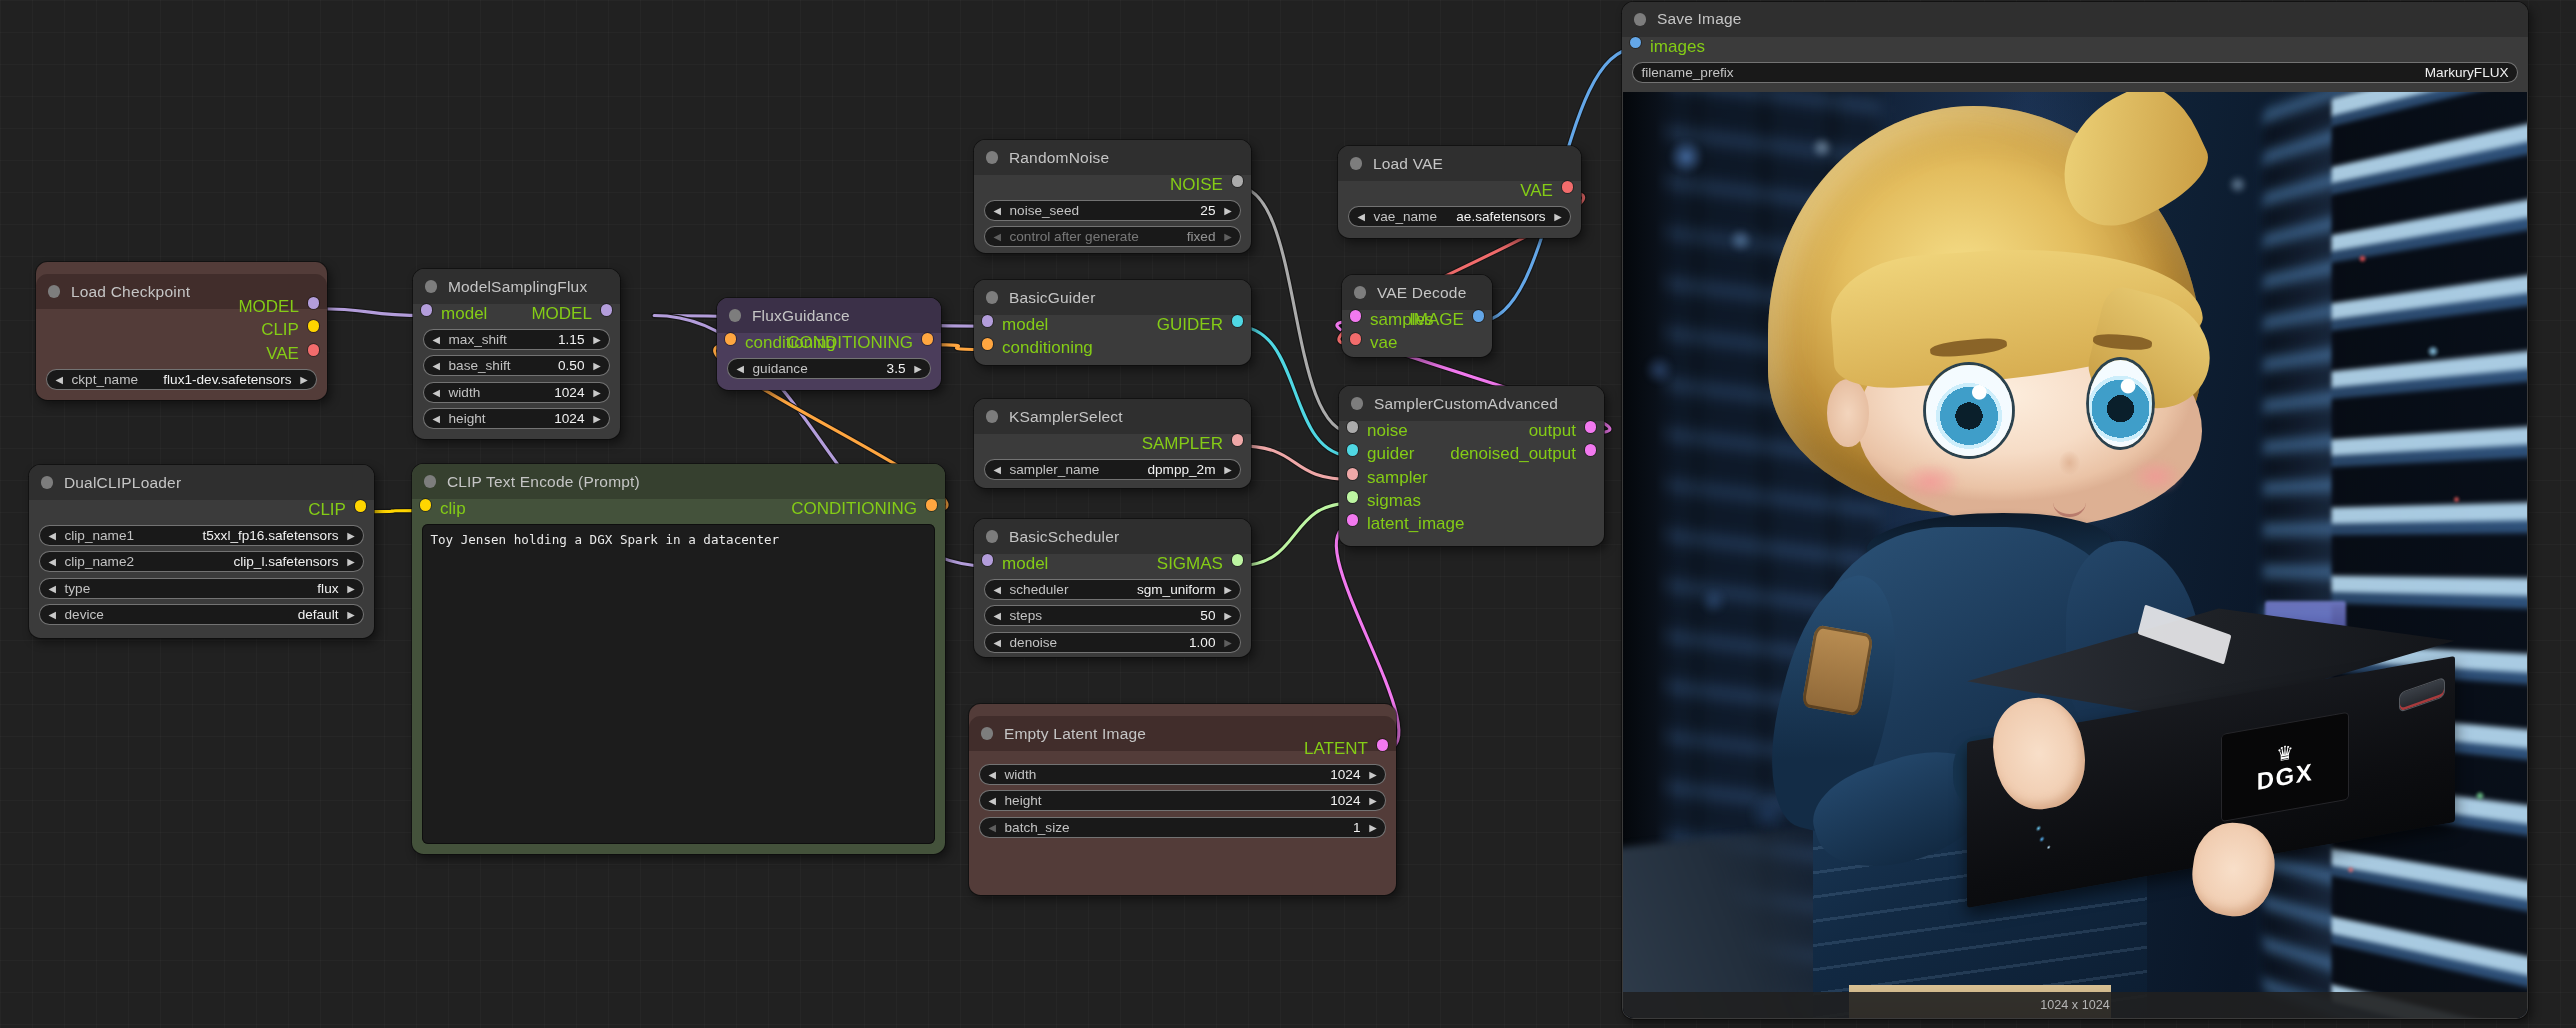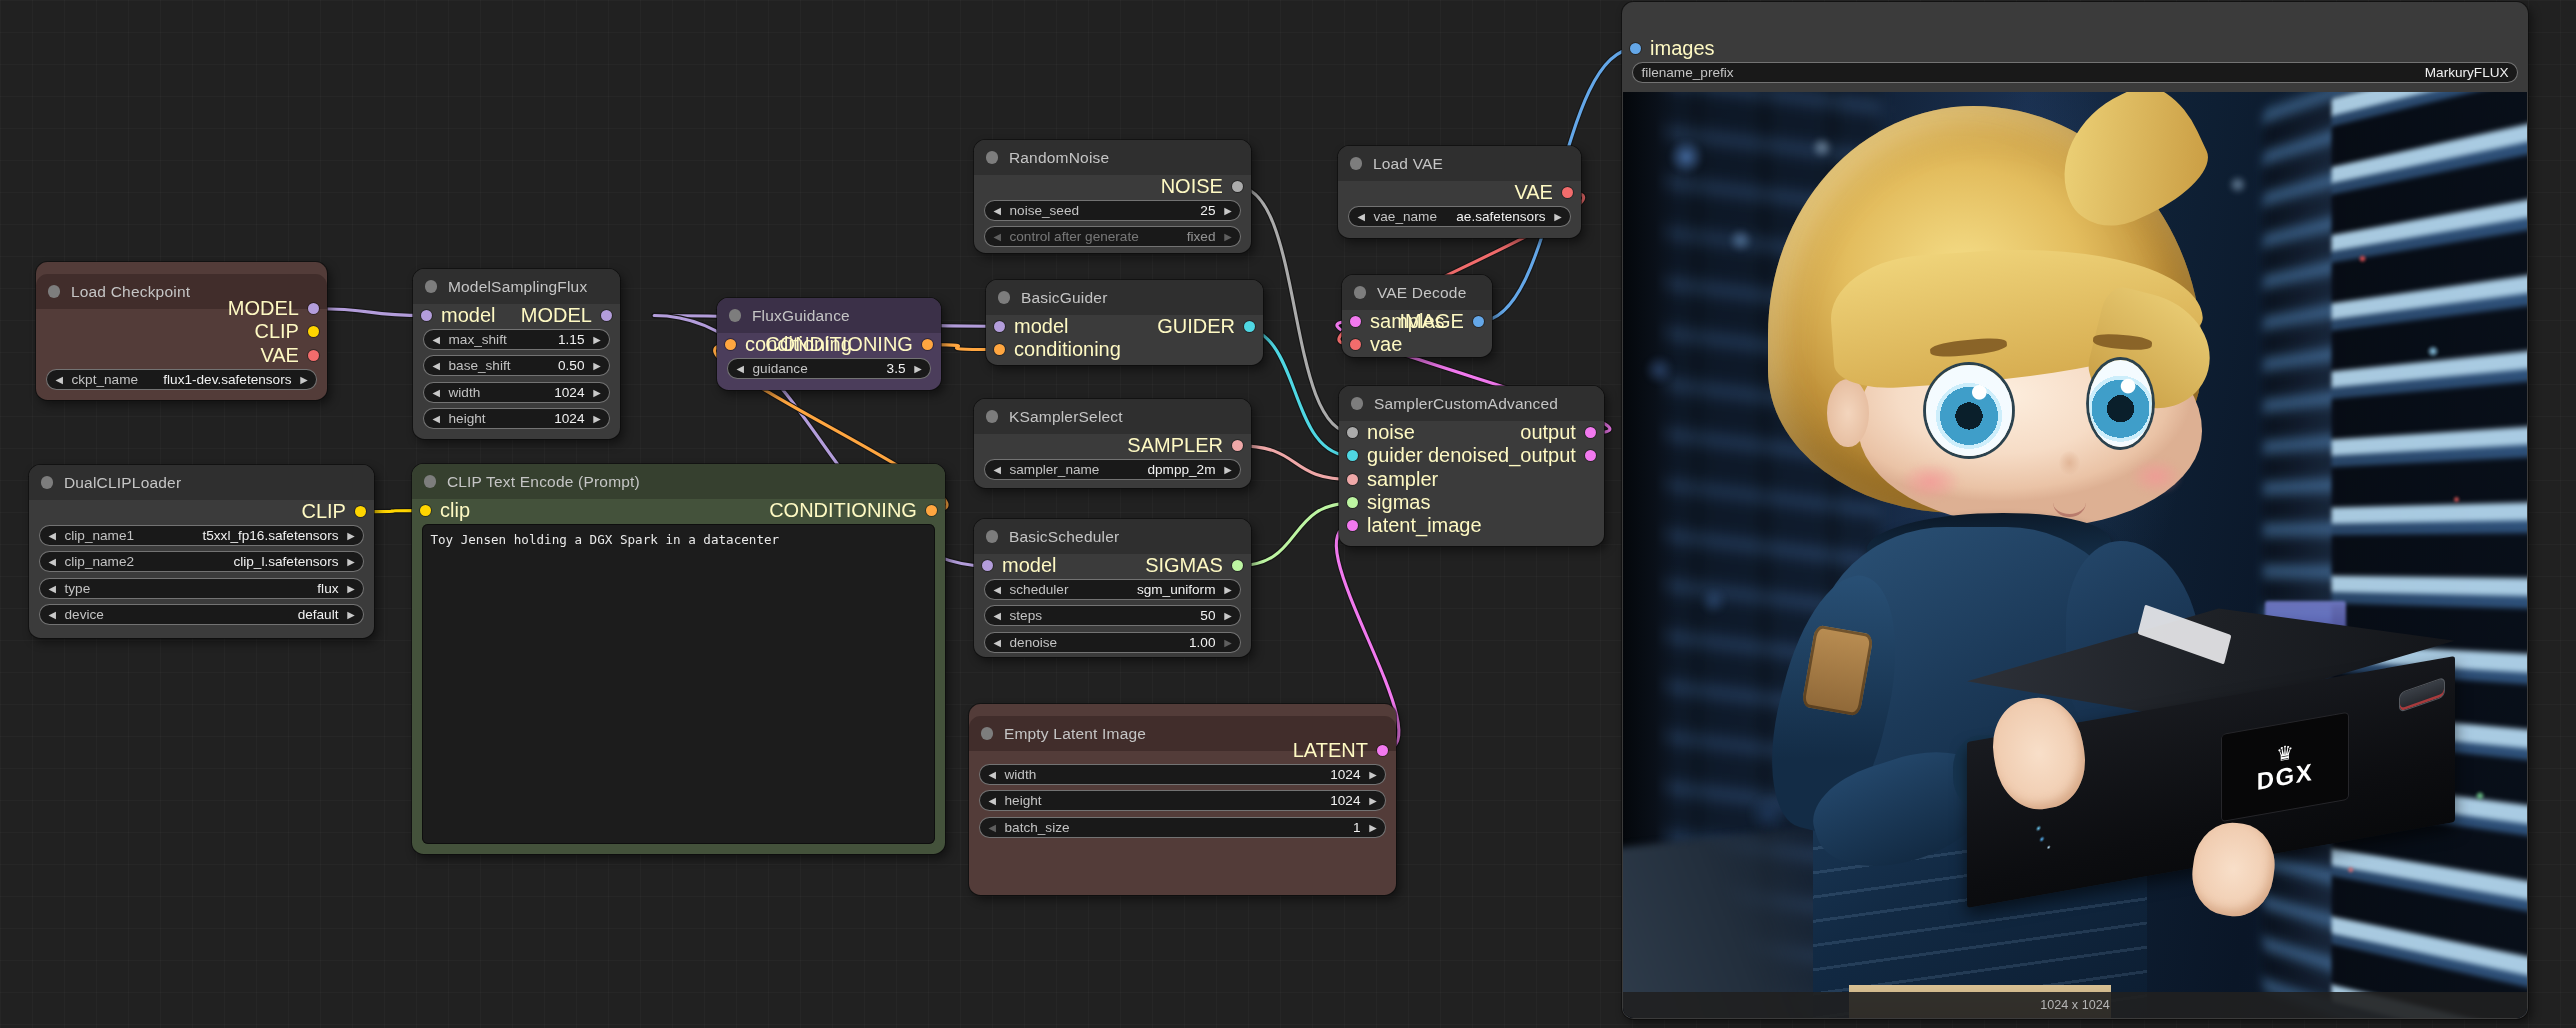--- a/index.html
+++ b/index.html
@@ -16,22 +16,22 @@
   .node{position:absolute;z-index:2;border-radius:11.6px;
     box-shadow:0 0 0 1px rgba(10,10,10,.55), 3.9px 4.9px 9.7px rgba(0,0,0,.45);}
   .theme-gray{background:#3b3b3b;}   .theme-gray  .n-header{background:#2f2f2f;}
   .theme-brown{background:#533c39;}  .theme-brown .n-header{background:#412d2b;margin-top:12px;}
   .theme-green{background:#44523b;}  .theme-green .n-header{background:#36402f;}
   .theme-purple{background:#4b3d5b;} .theme-purple .n-header{background:#3b3048;}
   .n-header{position:absolute;left:0;right:0;top:0;height:35px;border-radius:11.6px 11.6px 0 0;
     display:flex;align-items:center;gap:10.7px;padding:0 11.6px;box-sizing:border-box;}
   .n-dot{width:12.6px;height:12.6px;border-radius:50%;background:#7d7d7d;flex:none;}
   .n-title{font-size:15.5px;color:#c5c5c5;white-space:nowrap;letter-spacing:0.2px;}
-  .slot{position:absolute;height:23px;display:flex;align-items:center;gap:8.7px;
-    font-size:20px;color:#fef9c3;white-space:nowrap;}
+  .slot{position:absolute;height:23px;display:flex;gap:8.7px;
+    font-size:17px;color:#84cc16;white-space:nowrap;}
   .slot.in{left:7.8px;}
   .slot.out{right:7.8px;flex-direction:row-reverse;}
   .s-dot{width:11.6px;height:11.6px;border-radius:50%;flex:none;box-shadow:0 0 0 1px rgba(0,0,0,.35);}
   .widget{position:absolute;left:9.7px;right:9.7px;height:21.4px;box-sizing:border-box;
     background:#191919;border:1px solid rgba(190,190,190,.55);border-radius:10.7px;
     display:flex;align-items:center;gap:8.7px;padding:0 8.7px;font-size:13.6px;color:#c3c3c3;}
   .w-val{margin-left:auto;color:#f1f1f1;}
   .arrow{font-size:9.7px;color:#c9c9c9;line-height:1;flex:none;}
   .dim{opacity:.4;}
   .dimall .w-label,.dimall .w-val{opacity:.55;}
@@ -312,21 +312,21 @@
         <div class="w-val">25</div>
         <div class="arrow">▶</div>
       </div>
       <div class="widget dimall" style="top: 86px;">
         <div class="arrow dim">◀</div>
         <div class="w-label">control after generate</div>
         <div class="w-val">fixed</div>
         <div class="arrow dim">▶</div>
       </div>
     </div>
-    <div class="node theme-gray" style="left: 974px; top: 280px; width: 277px; height: 85px; margin-left: 12px;">
+    <div class="node theme-gray" style="left: 974px; top: 280px; width: 277px; height: 85px;">
       <div class="n-header">
         <div class="n-dot"></div>
         <div class="n-title">BasicGuider</div>
       </div>
       <div class="slot in" style="top: 35px;">
         <div class="s-dot" style="background: rgb(179, 157, 219);"></div>
         <div>model</div>
       </div>
       <div class="slot in" style="top: 58px;">
         <div class="s-dot" style="background: rgb(255, 166, 64);"></div>
@@ -475,20 +475,24 @@
       <div class="slot out" style="top: 35px;">
         <div class="s-dot" style="background: rgb(242, 121, 239);"></div>
         <div>output</div>
       </div>
       <div class="slot out" style="top: 58px;">
         <div class="s-dot" style="background: rgb(242, 121, 239);"></div>
         <div>denoised_output</div>
       </div>
     </div>
     <div class="node theme-gray" style="left: 1622px; top: 1.9px; width: 906px; height: 1017px;">
+      <div class="n-header">
+        <div class="n-dot"></div>
+        <div class="n-title">Save Image</div>
+      </div>
       <div class="slot in" style="top: 35px;">
         <div class="s-dot" style="background: rgb(100, 167, 232);"></div>
         <div>images</div>
       </div>
       <div class="widget" style="top: 60px;">
         <div class="w-label">filename_prefix</div>
         <div class="w-val">MarkuryFLUX</div>
       </div>
       <div class="art" style="top: 90px;">
   <div class="g-bg"></div>

